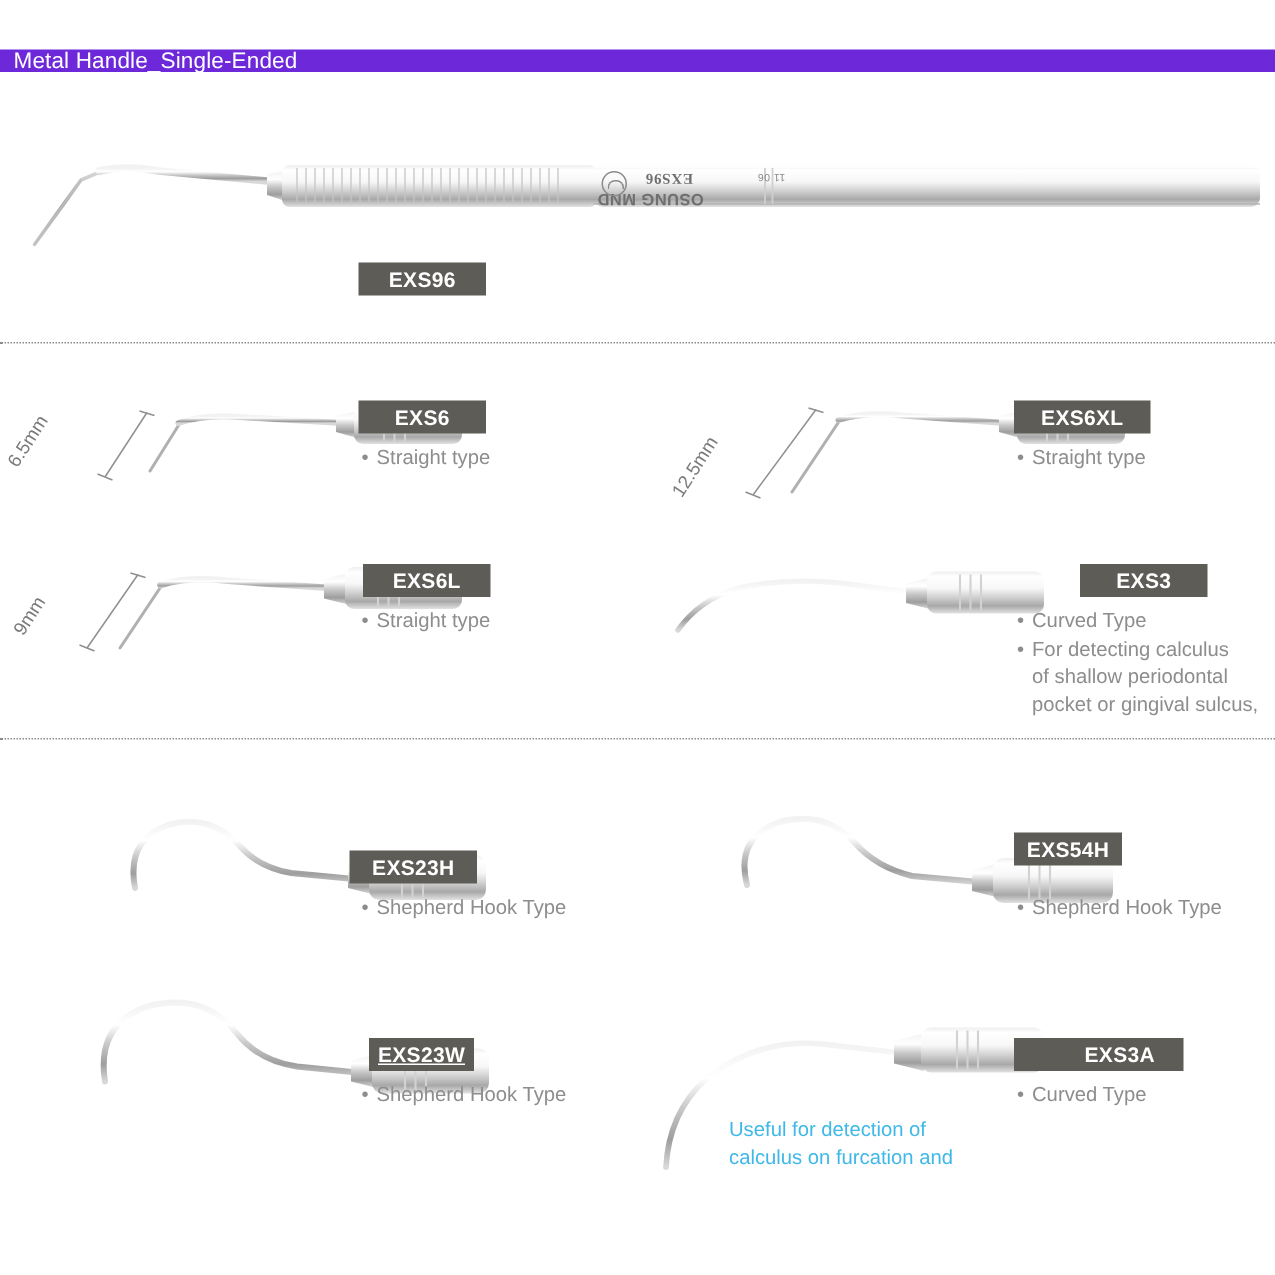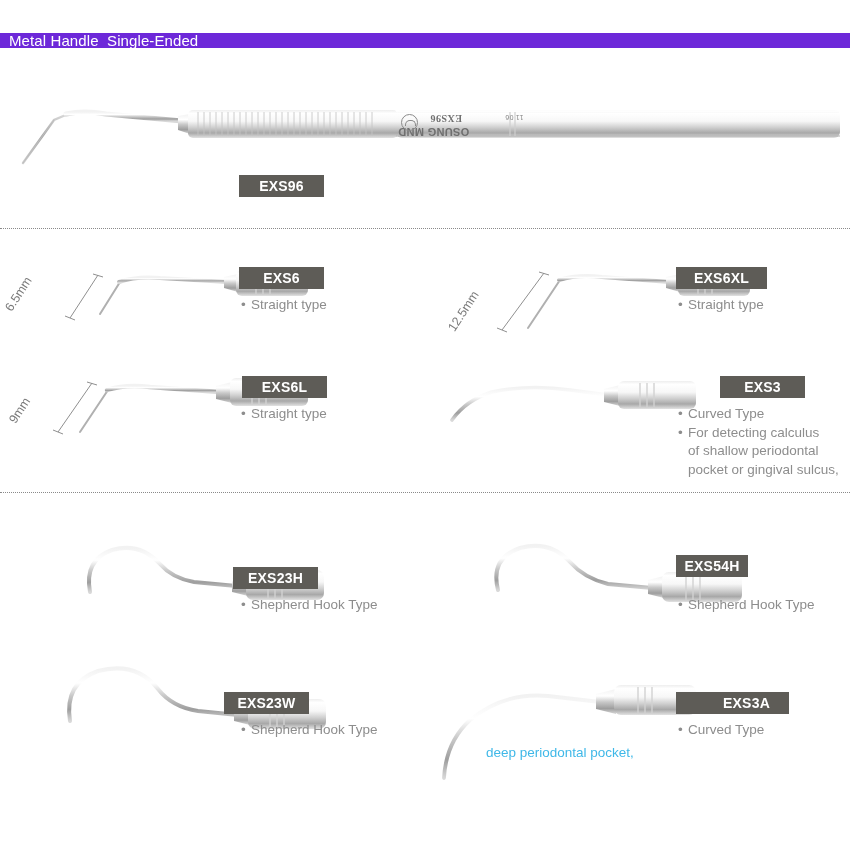--- a/index.html
+++ b/index.html
@@ -318,35 +318,36 @@
 <div class="instrument" style="left:52px; top:655px;">
   <svg width="290" height="80" viewBox="0 0 290 80">
     <path d="M18,66 Q12,28 46,16 Q84,6 106,34 Q120,52 146,56 L186,60" fill="none" stroke="url(#shankGrad)" stroke-width="4" stroke-linecap="round"></path>
     <path d="M182,52 L198,48 L198,70 L182,66 Z" fill="url(#shankGrad)"></path>
     <rect x="196" y="44" width="78" height="30" rx="7" fill="url(#handleGrad)"></rect>
     <line x1="218" y1="46" x2="218" y2="72" stroke="#d2d2d2" stroke-width="1.4"></line>
     <line x1="225" y1="46" x2="225" y2="72" stroke="#d2d2d2" stroke-width="1.4"></line>
     <line x1="232" y1="46" x2="232" y2="72" stroke="#d2d2d2" stroke-width="1.4"></line>
   </svg>
 </div>
-<div class="model-label" style="left:224px; top:692px; width:85px;">EXS23W</div>
+<div class="model-label" style="left:246px; top:692px; width:70px;text-decoration:underline;">EXS23W</div>
 <div class="desc" style="left:241px; top:721px; width:200px;">
   <div class="bullet-line">Shepherd Hook Type</div>
 </div>
 
 <div class="instrument" style="left:430px; top:680px;">
   <svg width="300" height="110" viewBox="0 0 300 110">
     <path d="M14,98 Q16,62 40,40 Q74,12 118,16 L170,22" fill="none" stroke="url(#shankGrad)" stroke-width="3.8" stroke-linecap="round"></path>
     <path d="M166,14 L186,9 L186,34 L166,29 Z" fill="url(#shankGrad)"></path>
     <rect x="184" y="5" width="82" height="30" rx="7" fill="url(#handleGrad)"></rect>
     <line x1="208" y1="7" x2="208" y2="33" stroke="#d2d2d2" stroke-width="1.4"></line>
     <line x1="215" y1="7" x2="215" y2="33" stroke="#d2d2d2" stroke-width="1.4"></line>
     <line x1="222" y1="7" x2="222" y2="33" stroke="#d2d2d2" stroke-width="1.4"></line>
   </svg>
 </div>
 <div class="model-label" style="left:676px; top:692px; width:85px;padding-left:28px;">EXS3A</div>
 <div class="desc" style="left:678px; top:721px; width:200px;">
   <div class="bullet-line">Curved Type</div>
 </div>
 
 <div class="callout" style="left:486px; top:744px; width:230px;">
-  <div>deep periodontal pocket,</div>
+  <div>Useful for detection of</div>
+  <div>calculus on furcation and</div>
 </div>
 
 </body></html>

